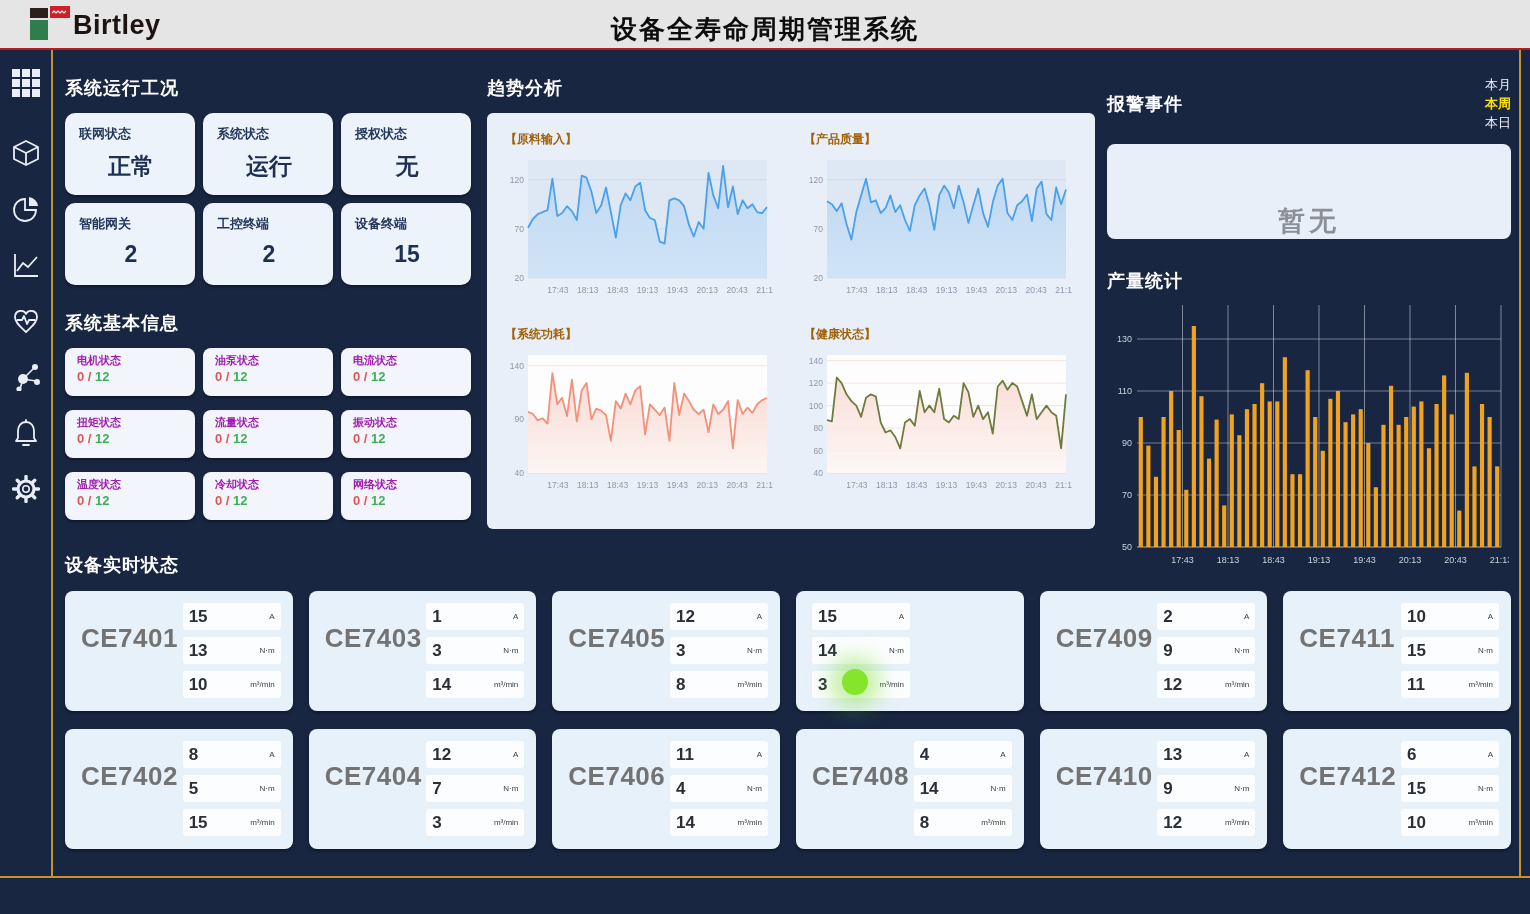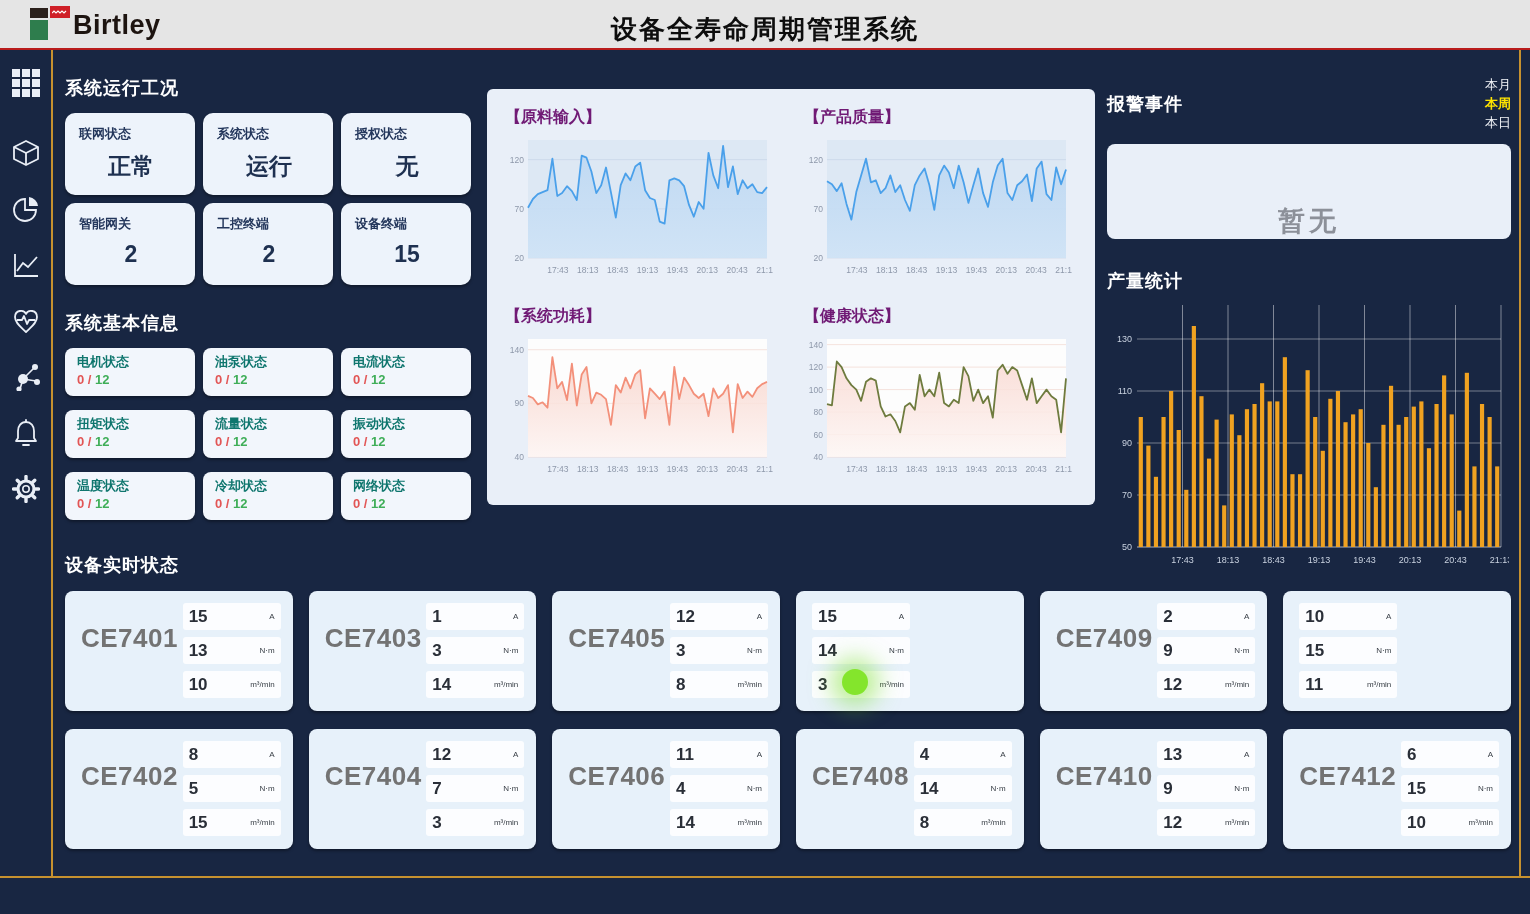--- a/index.html
+++ b/index.html
@@ -34,30 +34,30 @@
   .panel-left { position:absolute; left:10px; top:26px; width:406px; }
   .status-grid { display:grid; grid-template-columns:repeat(3,1fr); gap:8px; margin-top:13px; }
   .card-lg { height:82px; background:#edf3fb; border-radius:10px; padding:12px 12px 8px 14px;
              box-shadow:0 2px 3px rgba(0,0,0,.35); }
   .card-lg .lbl { font-size:13px; color:#24375c; font-weight:bold; }
   .card-lg .val { font-size:23px; color:#1e3050; font-weight:bold; text-align:center; margin-top:8px; }
   .title-info { margin-top:26px; }
   .info-grid { display:grid; grid-template-columns:repeat(3,1fr); gap:14px 8px; margin-top:13px; }
   .card-sm { height:48px; background:#f2f6fc; border-radius:8px; padding:5px 12px;
              box-shadow:0 2px 3px rgba(0,0,0,.35); }
-  .card-sm .lbl { font-size:13px; color:#0f766e; font-weight:bold; }
+  .card-sm .lbl { font-size:11px; color:#a21caf; font-weight:bold; }
   .card-sm .ratio { font-size:13px; font-weight:bold; margin-top:1px; }
   .ratio .red { color:#e25555; }
   .ratio .green { color:#3fae58; }
 
   
   .panel-trend { position:absolute; left:432px; top:26px; width:608px; }
   .trend-card { margin-top:13px; background:#e9eff8; border-radius:6px; padding:12px 14px; height:416px; }
   .trend-grid { display:grid; grid-template-columns:1fr 1fr; gap:8px 18px; }
-  .chart-cell .c-title { font-size:16px; font-weight:bold; color:#701a75; margin:6px 0 2px 4px; }
+  .chart-cell .c-title { font-size:12px; font-weight:bold; color:#a16207; margin:6px 0 2px 4px; }
 
   
   .panel-right { position:absolute; left:1052px; top:26px; width:404px; }
   .alarm-head { display:flex; justify-content:space-between; align-items:center; }
   .alarm-tabs { display:flex; gap:1px;flex-direction:column; }
   .alarm-tab { font-size:13px; color:#f2f4f8; cursor:pointer; }
   .alarm-tab.active { color:#ffe400; font-weight:bold; }
   .alarm-card { margin-top:12px; height:95px; background:#e9eff8; border-radius:8px;
                 display:flex; align-items:flex-end; justify-content:center; }
   .alarm-empty { font-size:27px; font-weight:bold; color:#8c9099; letter-spacing:4px; }
@@ -247,20 +247,21 @@
               <div class="ratio"><span class="red">0 / </span><span class="green">12</span></div>
             </div>
             <div class="card-sm">
               <div class="lbl">网络状态</div>
               <div class="ratio"><span class="red">0 / </span><span class="green">12</span></div>
             </div>
           </div>
       </div>
 
       <div class="panel-trend">
+        <div class="sec-title">趋势分析</div>
         <div class="trend-card">
           <div class="trend-grid" id="trend-grid">
               <div class="chart-cell"><div class="c-title">【原料输入】</div><svg width="272" height="158" viewBox="0 0 272 158">
                   <defs>
                     <linearGradient id="g_raw_input" x1="0" y1="0" x2="0" y2="1">
                       <stop offset="0%" stop-color="#bcd7f2" stop-opacity="0.9"></stop>
                       <stop offset="100%" stop-color="#cfe3f6" stop-opacity="0.9"></stop>
                     </linearGradient>
                   </defs>
                   <rect x="27" y="10" width="239" height="118" fill="#dde8f4"></rect>
@@ -539,20 +540,21 @@
                   <span class="num">9</span>
                   <span class="unit">N·m</span>
                 </div>
                 <div class="dev-row">
                   <span class="num">12</span>
                   <span class="unit">m³/min</span>
                 </div>
               </div>
             </div>
             <div class="dev-card">
+              <div class="dev-name">CE7411</div>
               <div class="dev-vals">
                 <div class="dev-row">
                   <span class="num">10</span>
                   <span class="unit">A</span>
                 </div>
                 <div class="dev-row">
                   <span class="num">15</span>
                   <span class="unit">N·m</span>
                 </div>
                 <div class="dev-row">

